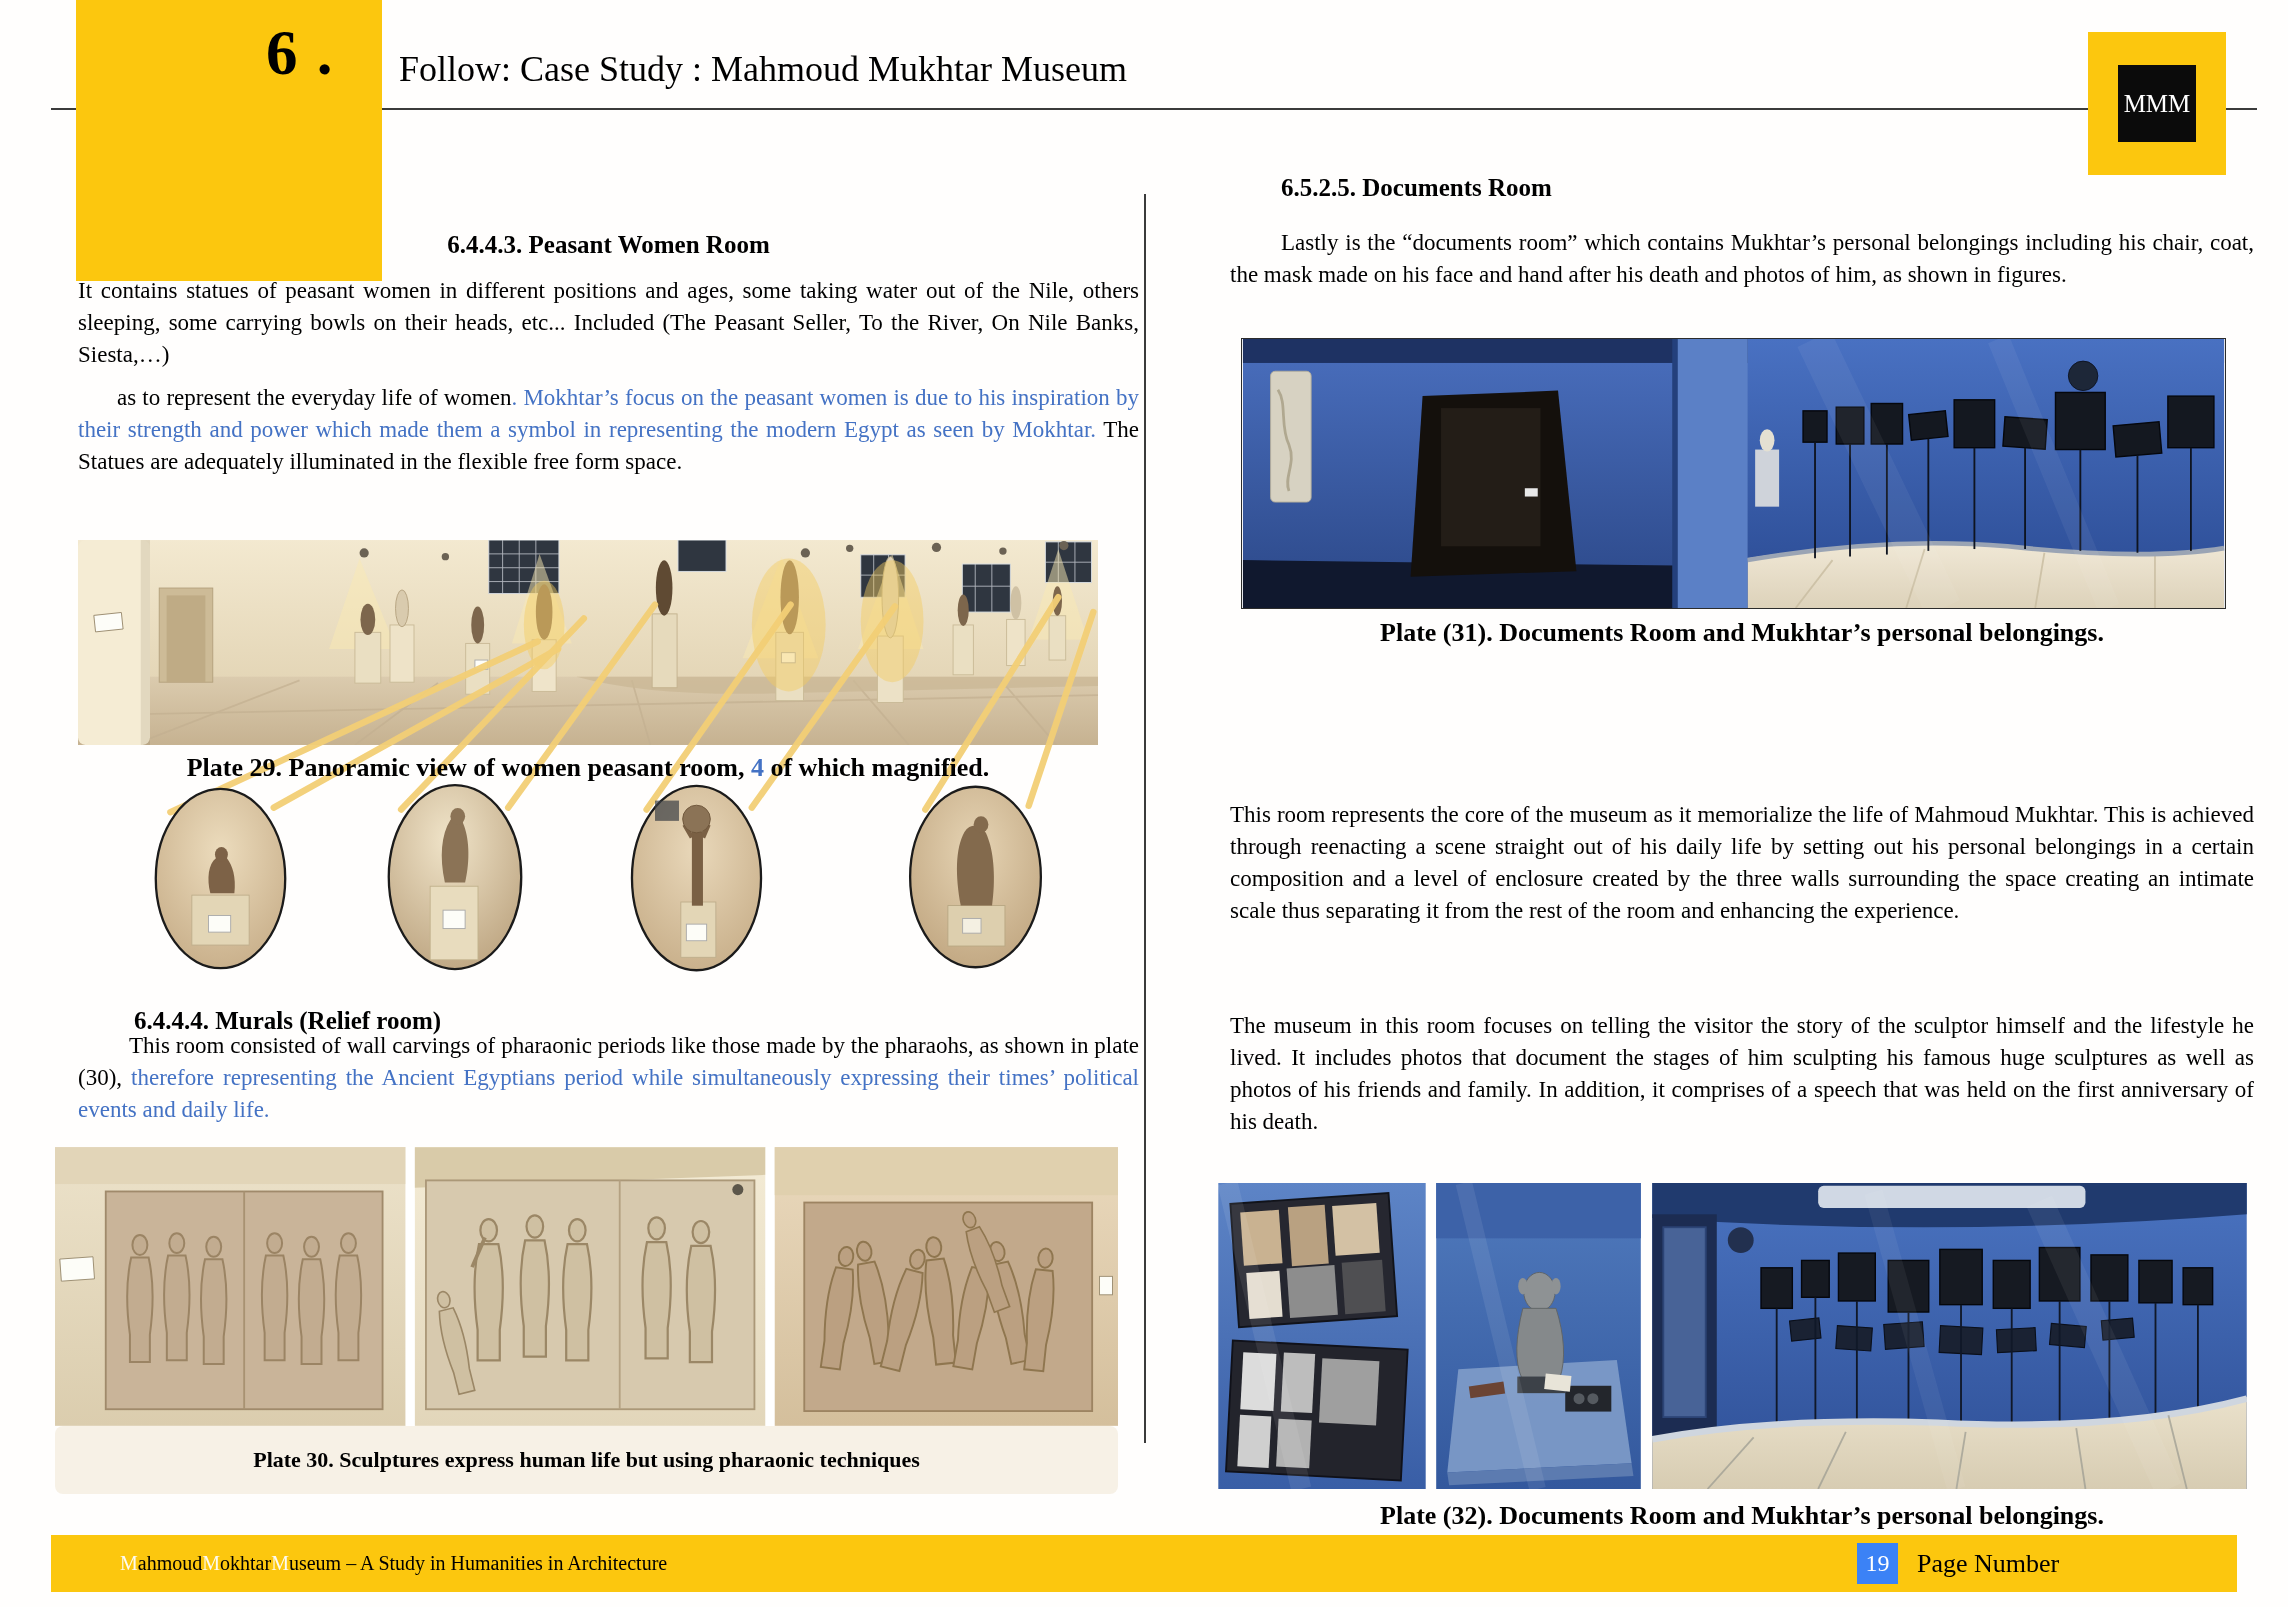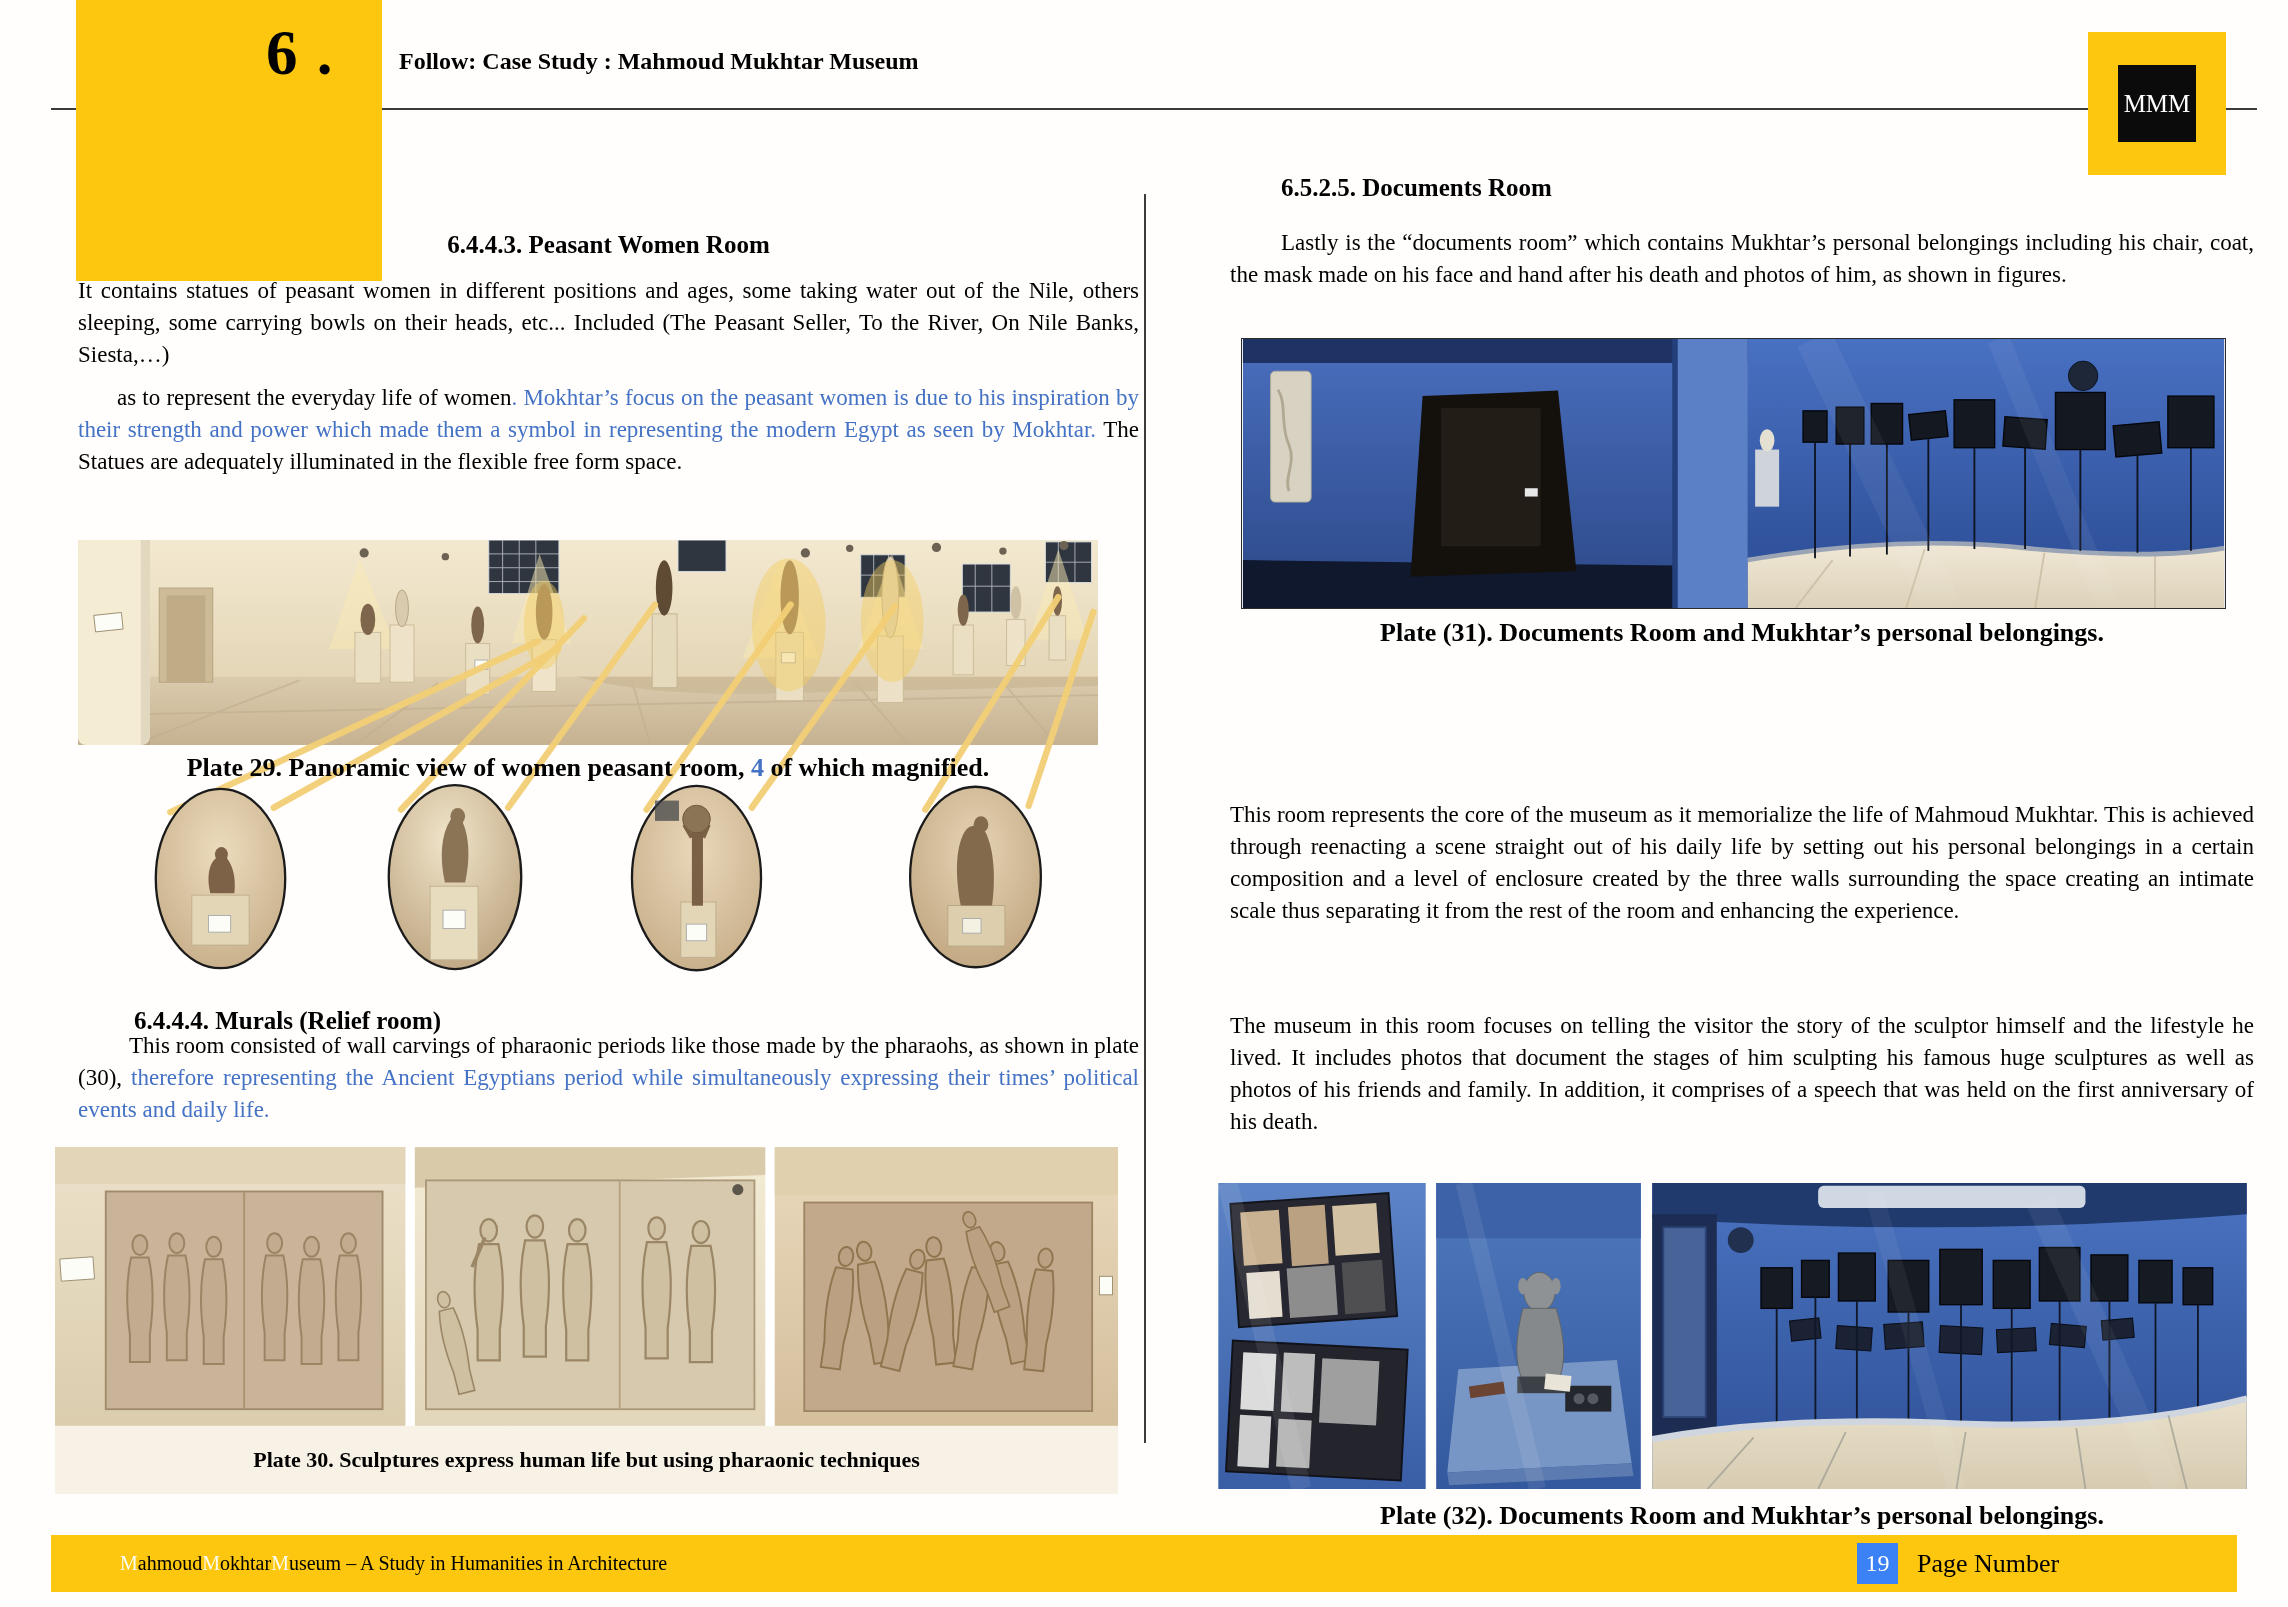--- a/index.html
+++ b/index.html
@@ -4,39 +4,39 @@
 <style>
   html,body{margin:0;padding:0;background:#888;}
   .page{
     position:relative; width:2289px; height:1608px; background:#fffefd;
     font-family:"Liberation Serif","DejaVu Serif",serif; color:#000; overflow:hidden;
   }
   
   .rule-top{position:absolute; left:51px; top:108px; width:2206px; height:1.8px; background:#3b3b3b; z-index:1;}
   .yellow-block{position:absolute; left:76px; top:0; width:306px; height:281px; background:#fcc70e; z-index:2;}
   .section-num{position:absolute; left:266px; top:16.6px; font-size:63px; font-weight:bold; z-index:3; letter-spacing:1.8px;}
-  .doc-title{position:absolute; left:399px; top:48px; font-size:24px; font-weight:bold; z-index:3;}
+  .doc-title{position:absolute; left:399px; top:48px; font-size:36px; font-weight:normal; z-index:3;}
   .logo{position:absolute; left:2088px; top:32px; width:138px; height:143px; background:#fcc70e; z-index:2;}
   .logo-inner{position:absolute; left:30px; top:33px; width:78px; height:77px; background:#0b0b0b; color:#fff;
     display:flex; flex-direction:row; align-items:center; justify-content:center; font-size:25px; line-height:29px;}
   
   .vdivider{position:absolute; left:1144px; top:194px; width:1.8px; height:1249px; background:#3b3b3b;}
   
   .h2{position:absolute; font-size:25px; font-weight:bold;}
   .body-text{position:absolute; font-size:23px; line-height:32px; text-align:justify;}
   .blue{color:#4472c4;}
   .indent42{text-indent:39px;}
   .indent55{text-indent:51px;}
   .caption{position:absolute; font-size:26px; font-weight:bold; text-align:center; z-index:4;}
   
   .fig{position:absolute; overflow:hidden;}
   .fig svg{display:block;}
   .lines-overlay{position:absolute; z-index:3; pointer-events:none;}
   .oval{position:absolute; z-index:4;}
-  .plate30-band{background:#f7f1e6; width:100%; height:68px; display:flex; align-items:center; justify-content:center;}
+  .plate30-band{background:#f7f1e6; width:100%; height:68px; display:flex; align-items:center; justify-content:center;border-radius:8px;}
   .plate30-band .cap30{font-size:22px; font-weight:bold;}
   .fig31-frame{border:1.8px solid #2c2c2c;}
   
   .footer{position:absolute; left:51px; top:1535px; width:2186px; height:57px; background:#fcc70e; z-index:2;}
   .footer-left{position:absolute; left:69px; top:0; height:57px; display:flex; align-items:center; font-size:20px;}
   .m-white{color:#fdfbf2;}
   .page-badge{position:absolute; left:1806px; top:8.3px; width:41px; height:41px; background:#3b82f6; color:#fff;
     display:flex; align-items:center; justify-content:center; font-size:24px;}
   .page-label{position:absolute; left:1866px; top:0; height:57px; display:flex; align-items:center; font-size:26px;}
 </style>

